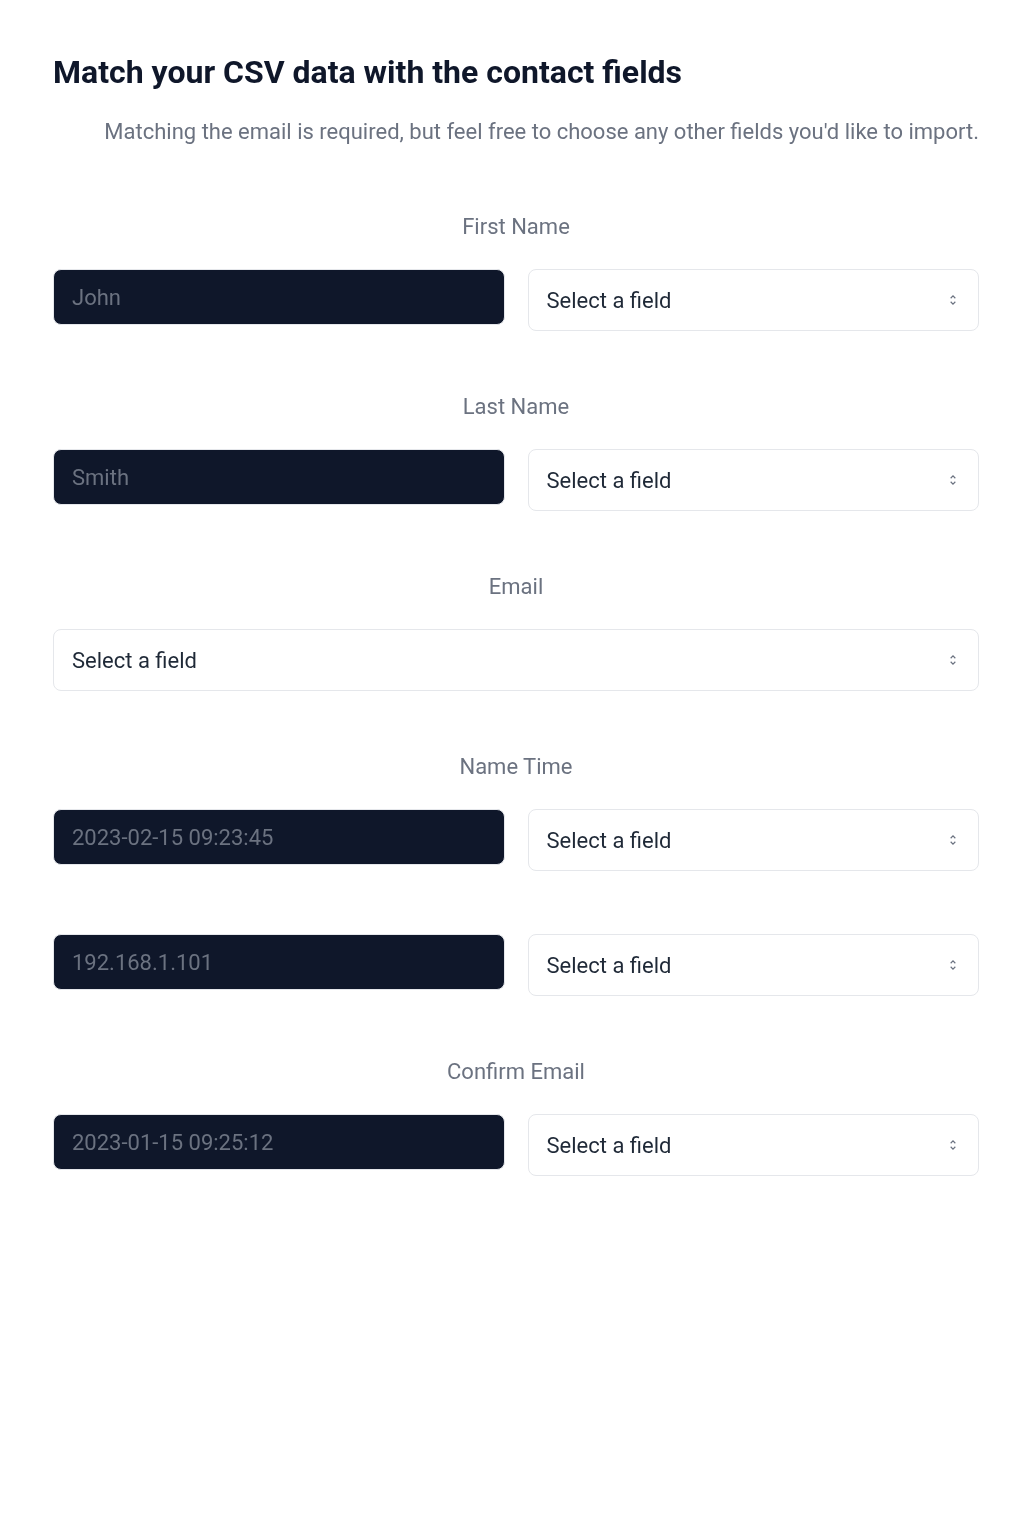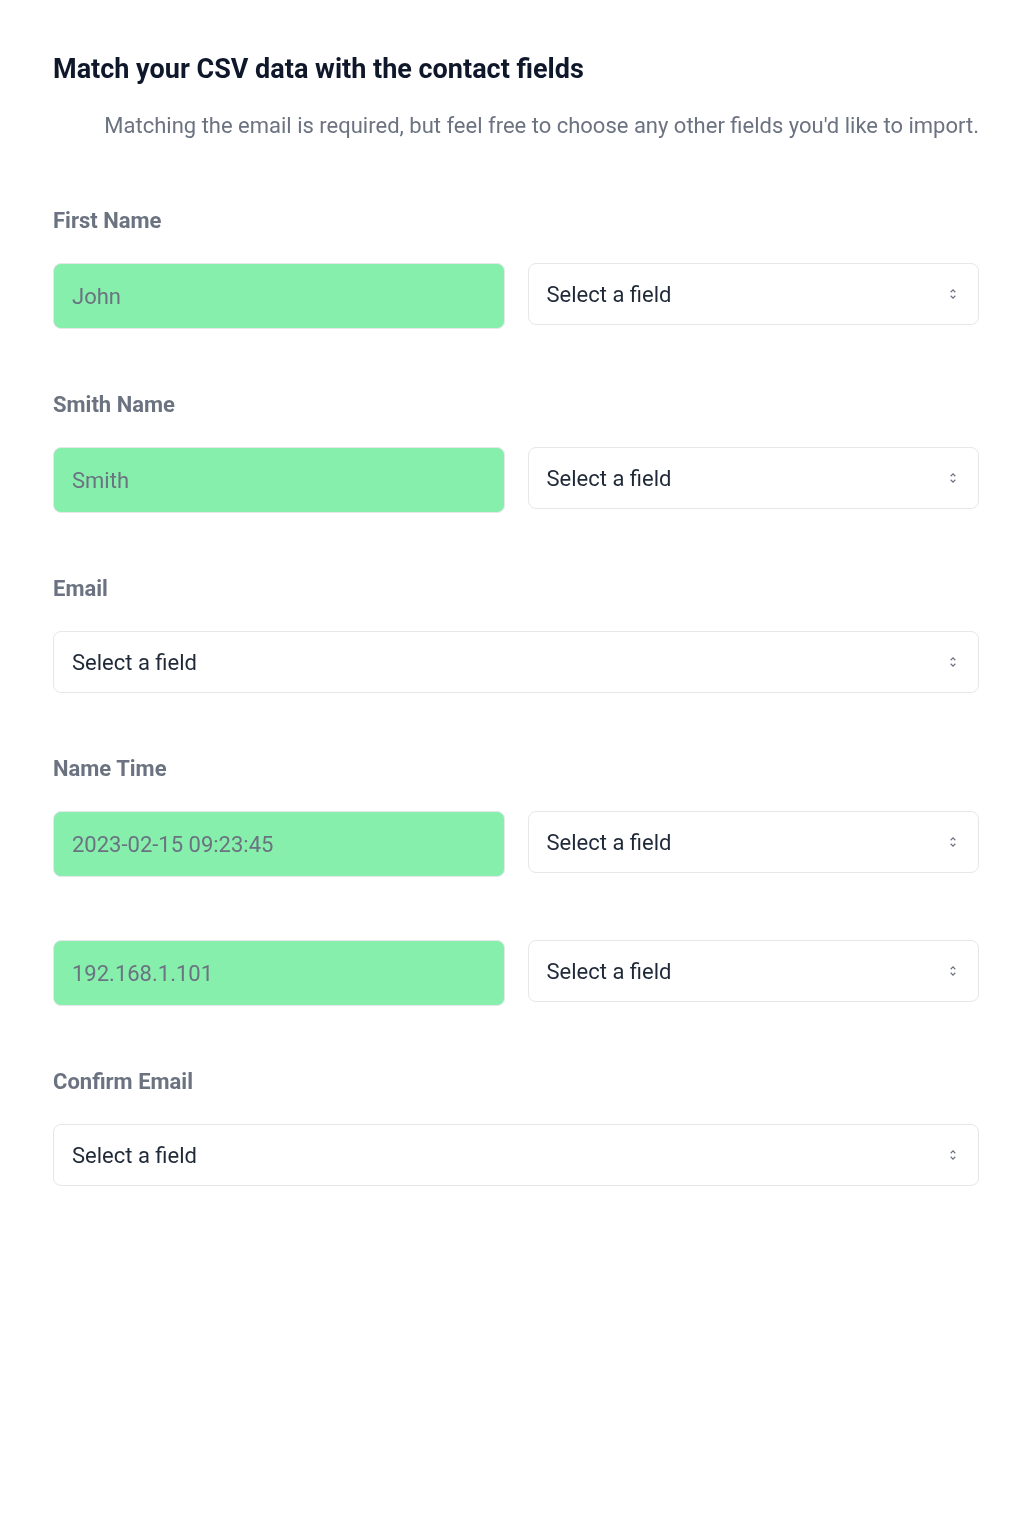--- a/index.html
+++ b/index.html
@@ -8,56 +8,57 @@
       padding: 0;
     }
     body {
       font-family: -apple-system, BlinkMacSystemFont, "Segoe UI", Roboto, Helvetica, Arial, sans-serif;
       background: #ffffff;
       color: #111827;
       padding: 53px 53px 0 53px;
       width: 1032px;
     }
     .heading {
-      font-size: 27px;
+      font-size: 32px;
       font-weight: 700;
       color: #0f172a;
       margin-bottom: 24px;
     }
     .subheading {
       font-size: 22px;
       font-weight: 400;
       color: #6b7280;
       line-height: 1.5;
       margin-bottom: 66px;
       text-align: right;
     }
     .field-group {
       margin-bottom: 63px;
     }
     .field-label {
       font-size: 22px;
-      font-weight: 700;
+      font-weight: 400;
       color: #6b7280;
       margin-bottom: 30px;
       display: block;
+      text-align: center;
     }
     .field-row {
       display: flex;
       gap: 23px;
     }
     .sample-box {
       flex: 1;
-      background: #86efac;
+      background: #0f172a;
       border: 1px solid #e5e7eb;
       border-radius: 8px;
       padding: 16px 18px;
       font-size: 22px;
       color: #6b7280;
-      height: 66px;
+      height: 56px;
       display: flex;
       align-items: center;
     }
     .select-box {
       flex: 1;
       background: #ffffff;
       border: 1px solid #e5e7eb;
       border-radius: 8px;
       padding: 28px 18px;
       font-size: 22px;
@@ -100,21 +101,21 @@
         <svg viewBox="0 0 24 24">
             <path d="M8 9l4-4 4 4"></path>
             <path d="M8 15l4 4 4-4"></path>
           </svg>
       </span>
     </div>
   </div>
 </div>
 
 <div class="field-group">
-  <label class="field-label">Smith Name</label>
+  <label class="field-label">Last Name</label>
   <div class="field-row">
     <div class="sample-box">Smith</div>
     <div class="select-box">
       <span>Select a field</span>
       <span class="icon">
         <svg viewBox="0 0 24 24">
             <path d="M8 9l4-4 4 4"></path>
             <path d="M8 15l4 4 4-4"></path>
           </svg>
       </span>
@@ -164,20 +165,21 @@
             <path d="M8 15l4 4 4-4"></path>
           </svg>
       </span>
     </div>
   </div>
 </div>
 
 <div class="field-group">
   <label class="field-label">Confirm Email</label>
   <div class="field-row">
+    <div class="sample-box">2023-01-15 09:25:12</div>
     <div class="select-box">
       <span>Select a field</span>
       <span class="icon">
         <svg viewBox="0 0 24 24">
             <path d="M8 9l4-4 4 4"></path>
             <path d="M8 15l4 4 4-4"></path>
           </svg>
       </span>
     </div>
   </div>

